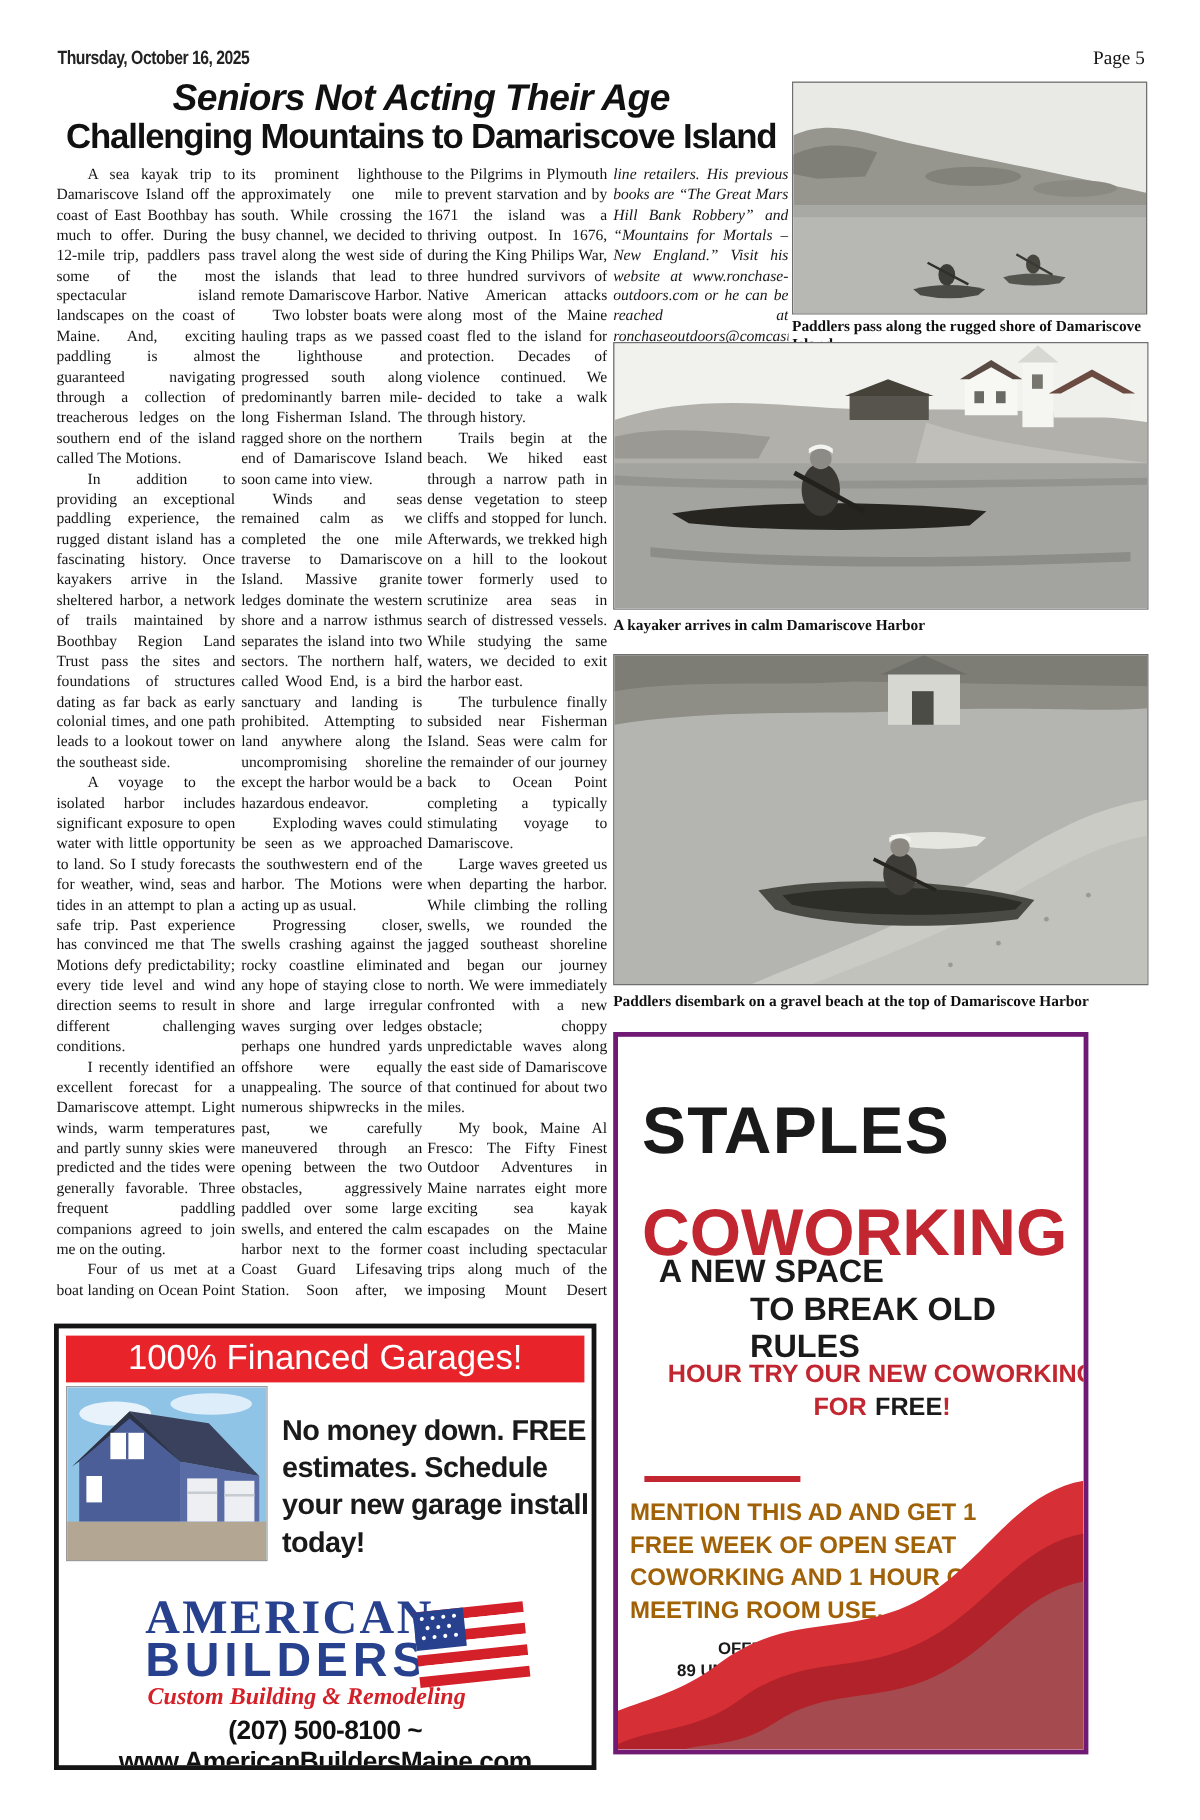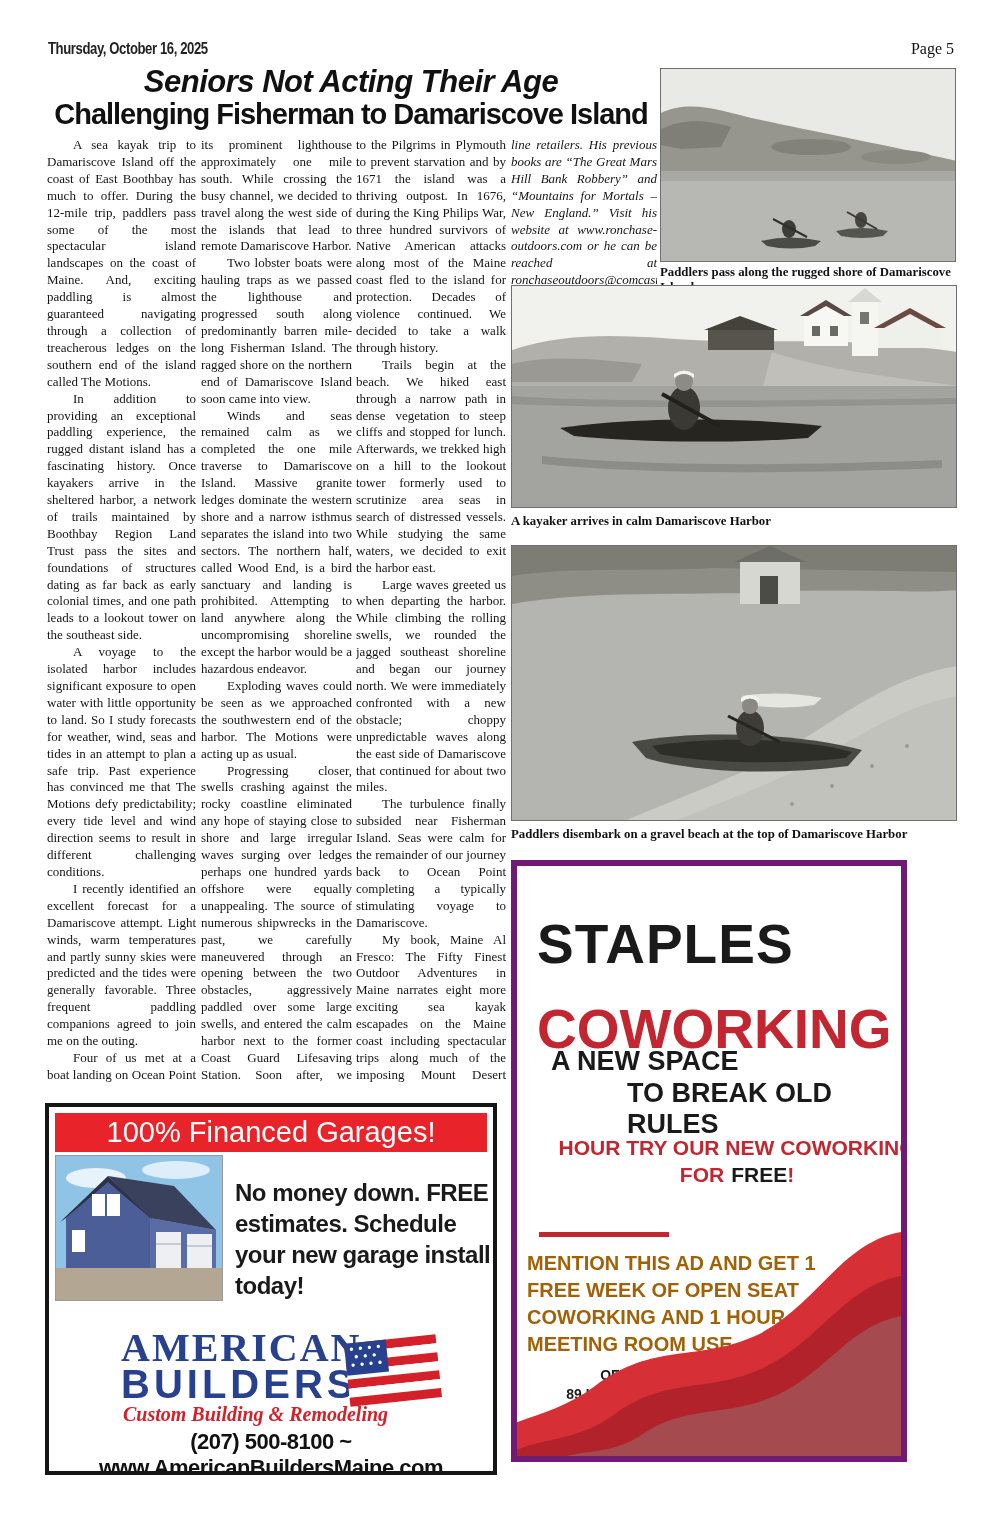--- a/index.html
+++ b/index.html
@@ -50,21 +50,21 @@
   .caption{
     position:absolute; font-family:"Liberation Serif",serif; font-weight:bold;
     font-size:12.8px; color:#111;
   }
   #cap1{ left:660px; top:265px; width:300px; }
   #cap2{ left:511px; top:514px; width:446px; }
   #cap3{ left:511px; top:827px; width:450px; }
   
   #staples-ad{
     position:absolute; left:511px; top:860px; width:396px; height:602px;
-    border:6px solid #701a75; background:#fff; overflow:hidden;
+    border:4px solid #701a75; background:#fff; overflow:hidden;
     font-family:"Liberation Sans",sans-serif;
   }
   .st-staples{ position:absolute; left:20px; top:46px; font-size:55px; font-weight:800;
     letter-spacing:1px; color:#1a1a1a; }
   .st-cowork{ position:absolute; left:20px; top:106px; font-size:55px; font-weight:800;
     letter-spacing:0px; color:#c22630;margin-top:25px; }
   .st-tag1{ position:absolute; left:34px; top:180px; font-size:27px; font-weight:800; color:#1a1a1a; }
   .st-tag2{ position:absolute; left:110px; top:212px; font-size:27px; font-weight:800; color:#1a1a1a; }
   .st-promo{ position:absolute; left:0px; top:268px; width:440px; text-align:center;
     font-size:21px; font-weight:800; color:#c22630; line-height:27px; }
@@ -101,43 +101,43 @@
 </style>
 </head>
 <body>
 
 <div id="page">
 
   <div class="hdr-date">Thursday, October 16, 2025</div>
   <div class="hdr-page">Page 5</div>
 
   <div class="headline1">Seniors Not Acting Their Age</div>
-  <div class="headline2">Challenging Fisherman to Damariscove Island</div>
+  <div class="headline2">Challenging Mountains to Damariscove Island</div>
 
   <div class="col" id="col1">
     <p>A sea kayak trip to Damariscove Island off the coast of East Boothbay has much to offer.  During the 12-mile trip, paddlers pass some of the most spectacular island landscapes on the coast of Maine.  And, exciting paddling is almost guaranteed navigating through a collection of treacherous ledges on the southern end of the island called The Motions.</p>
     <p>In addition to providing an exceptional paddling experience, the rugged distant island has a fascinating history.  Once kayakers arrive in the sheltered harbor, a network of trails maintained by Boothbay Region Land Trust pass the sites and foundations of structures dating as far back as early colonial times, and one path leads to a lookout tower on the southeast side.</p>
     <p>A voyage to the isolated harbor includes significant exposure to open water with little opportunity to land.  So I study forecasts for weather, wind, seas and tides in an attempt to plan a safe trip.  Past experience has convinced me that The Motions defy predictability; every tide level and wind direction seems to result in different challenging conditions.</p>
     <p>I recently identified an excellent forecast for a Damariscove attempt. Light winds, warm temperatures and partly sunny skies were predicted and the tides were generally favorable.  Three frequent paddling companions agreed to join me on the outing.</p>
     <p>Four of us met at a boat landing on Ocean Point at the southern end of Linekin Neck in East Boothbay.  The seas were calm and the winds light; good omens for a successful trip.</p>
 
   </div>
   <div class="col" id="col2">
     <p class="noind">its prominent lighthouse approximately one mile south.  While crossing the busy channel, we decided to travel along the west side of the islands that lead to remote Damariscove Harbor.</p>
     <p>Two lobster boats were hauling traps as we passed the lighthouse and progressed south along predominantly barren mile-long Fisherman Island. The ragged shore on the northern end of Damariscove Island soon came into view.</p>
     <p>Winds and seas remained calm as we completed the one mile traverse to Damariscove Island. Massive granite ledges dominate the western shore and a narrow isthmus separates the island into two sectors.  The northern half, called Wood End, is a bird sanctuary and landing is prohibited.  Attempting to land anywhere along the uncompromising shoreline except the harbor would be a hazardous endeavor.</p>
     <p>Exploding waves could be seen as we approached the southwestern end of the harbor.  The Motions were acting up as usual.</p>
     <p>Progressing closer, swells crashing against the rocky coastline eliminated any hope of staying close to shore and large irregular waves surging over ledges perhaps one hundred yards offshore were equally unappealing.  The source of numerous shipwrecks in the past, we carefully maneuvered through an opening between the two obstacles, aggressively paddled over some large swells, and entered the calm harbor next to the former Coast Guard Lifesaving Station.  Soon after, we landed on a gravel beach at the top of the harbor.</p>
 
   </div>
   <div class="col" id="col3">
     <p class="noind">to the Pilgrims in Plymouth to prevent starvation and by 1671 the island was a thriving outpost.  In 1676, during the King Philips War, three hundred survivors of Native American attacks along most of the Maine coast fled to the island for protection.  Decades of violence continued.  We decided to take a walk through history.</p>
     <p>Trails begin at the beach.  We hiked east through a narrow path in dense vegetation to steep cliffs and stopped for lunch. Afterwards, we trekked high on a hill to the lookout tower formerly used to scrutinize area seas in search of distressed vessels. While studying the same waters, we decided to exit the harbor east.</p>
+    <p>The turbulence finally subsided near Fisherman Island. Seas were calm for the remainder of our journey back to Ocean Point completing a typically stimulating voyage to Damariscove.</p>
     <p>Large waves greeted us when departing the harbor.  While climbing the rolling swells, we rounded the jagged southeast shoreline and began our journey north.  We were immediately confronted with a new obstacle; choppy unpredictable waves along the east side of Damariscove that continued for about two miles.</p>
-    <p>The turbulence finally subsided near Fisherman Island. Seas were calm for the remainder of our journey back to Ocean Point completing a typically stimulating voyage to Damariscove.</p>
     <p>My book, Maine Al Fresco:  The Fifty Finest Outdoor Adventures in Maine narrates eight more exciting sea kayak escapades on the Maine coast including spectacular trips along much of the imposing Mount Desert Island coastline.</p>
 
   </div>
   <div class="col" id="col4">
     <p class="noind ital">line retailers.  His previous books are “The Great Mars Hill Bank Robbery” and “Mountains for Mortals – New England.”  Visit his website at www.ronchase-outdoors.com or he can be reached at ronchaseoutdoors@comcast.net.</p>
   </div>
 
   <div class="photo" id="photo1">
     <svg width="296" height="194" viewBox="0 0 296 194">
       <rect x="0" y="0" width="296" height="194" fill="#e9e9e6"></rect>

